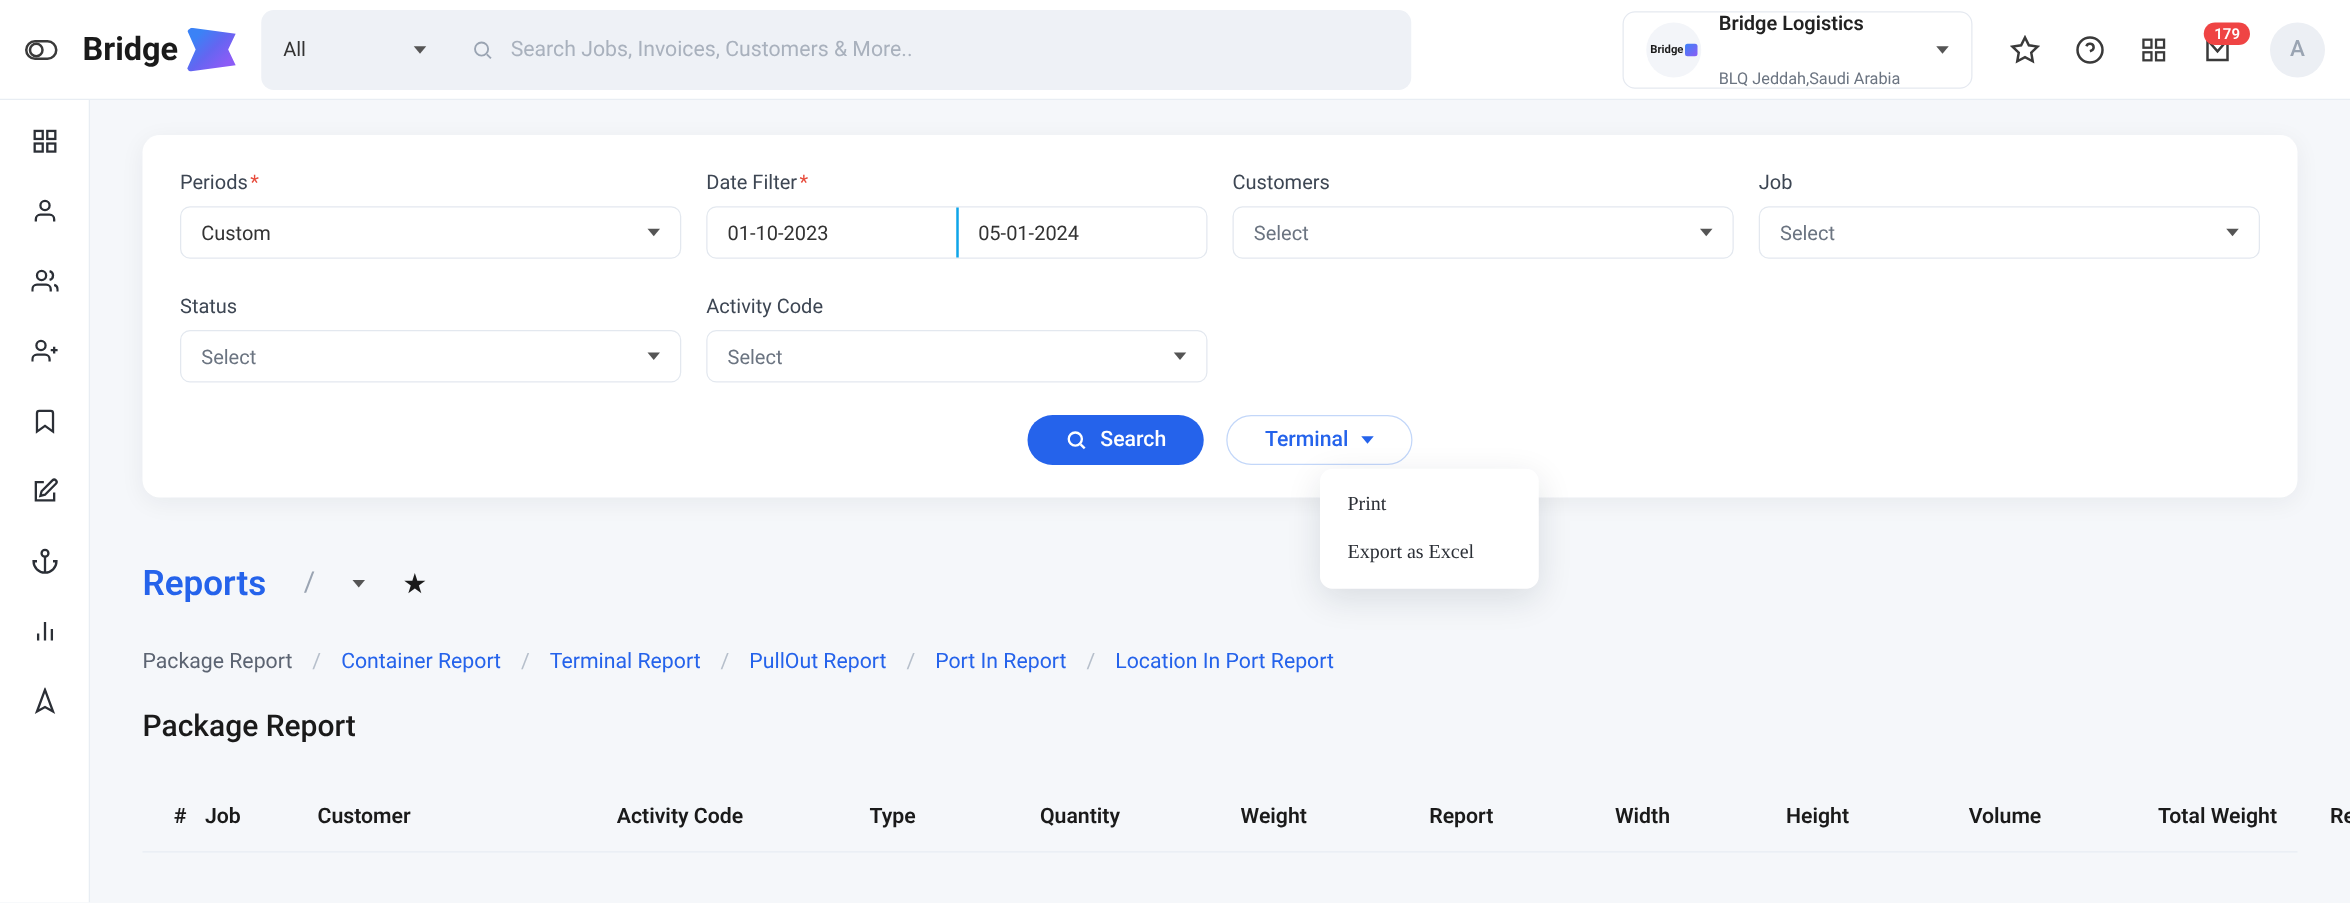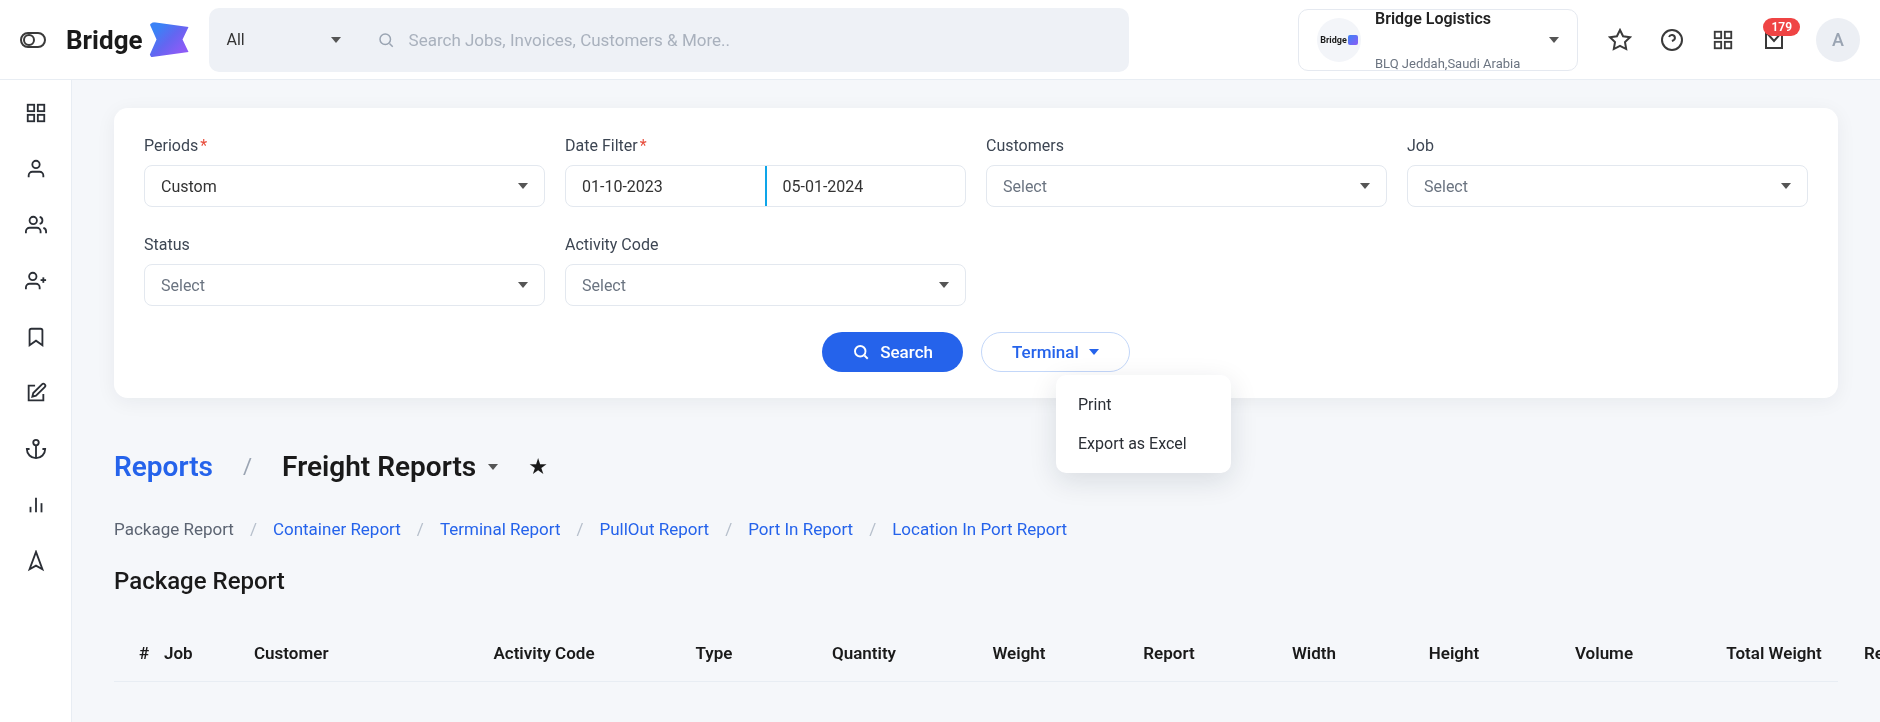--- a/index.html
+++ b/index.html
@@ -320,20 +320,21 @@
       box-shadow: 0 8px 28px rgba(20,30,50,0.12);
       padding: 10px 0;
       min-width: 175px;
       z-index: 50;
     }
     .dropdown-item {
       padding: 10px 22px;
       font-size: 16px;
       color: #2b2f36;
       cursor: pointer;
+      font-family: Liberation Serif, serif;
     }
     .crumb-row {
       display: flex;
       align-items: center;
       gap: 30px;
       margin-top: 52px;
     }
     .crumb-main {
       font-size: 28px;
       font-weight: 600;
@@ -597,21 +598,20 @@
           <div class="dropdown-item">Print</div>
           <div class="dropdown-item">Export as Excel</div>
         </div>
       </div>
     </div>
 
     <div class="crumb-row">
       <span class="crumb-main">Reports</span>
       <span class="crumb-sep">/</span>
       <div class="crumb-sub-wrap">
-        <span class="crumb-sub">Freight Reports</span>
         <span class="caret-down"></span>
       </div>
       <span class="star-filled">★</span>
     </div>
 
     <div class="tab-row">
       <span class="tab-item tab-active">Package Report</span>
       <span class="tab-sep">/</span>
       <span class="tab-item tab-link">Container Report</span>
       <span class="tab-sep">/</span>

